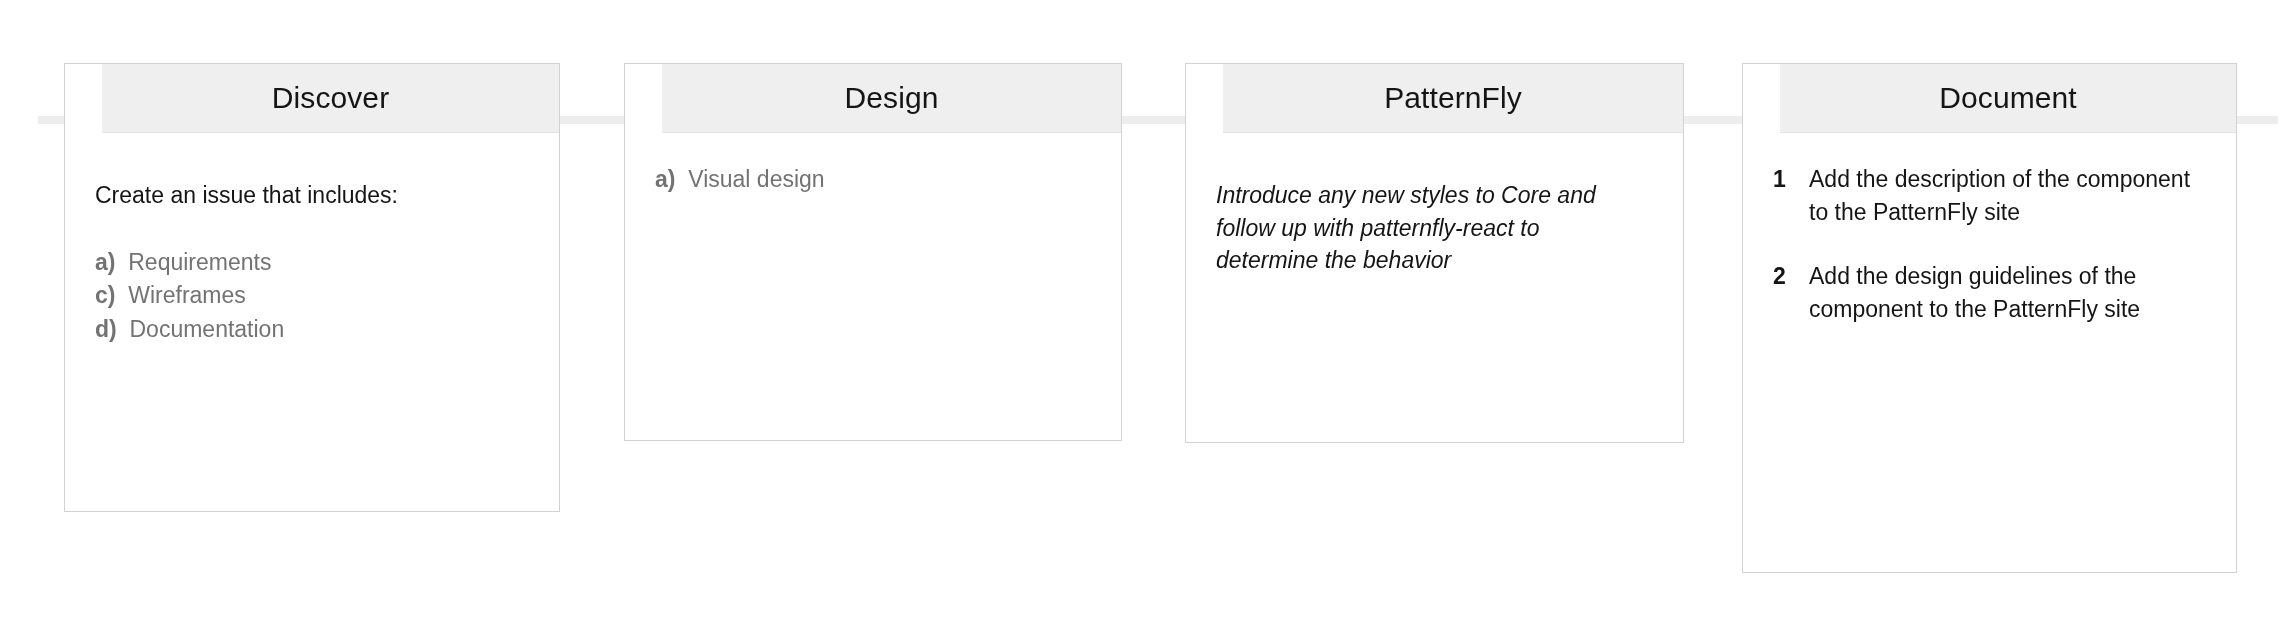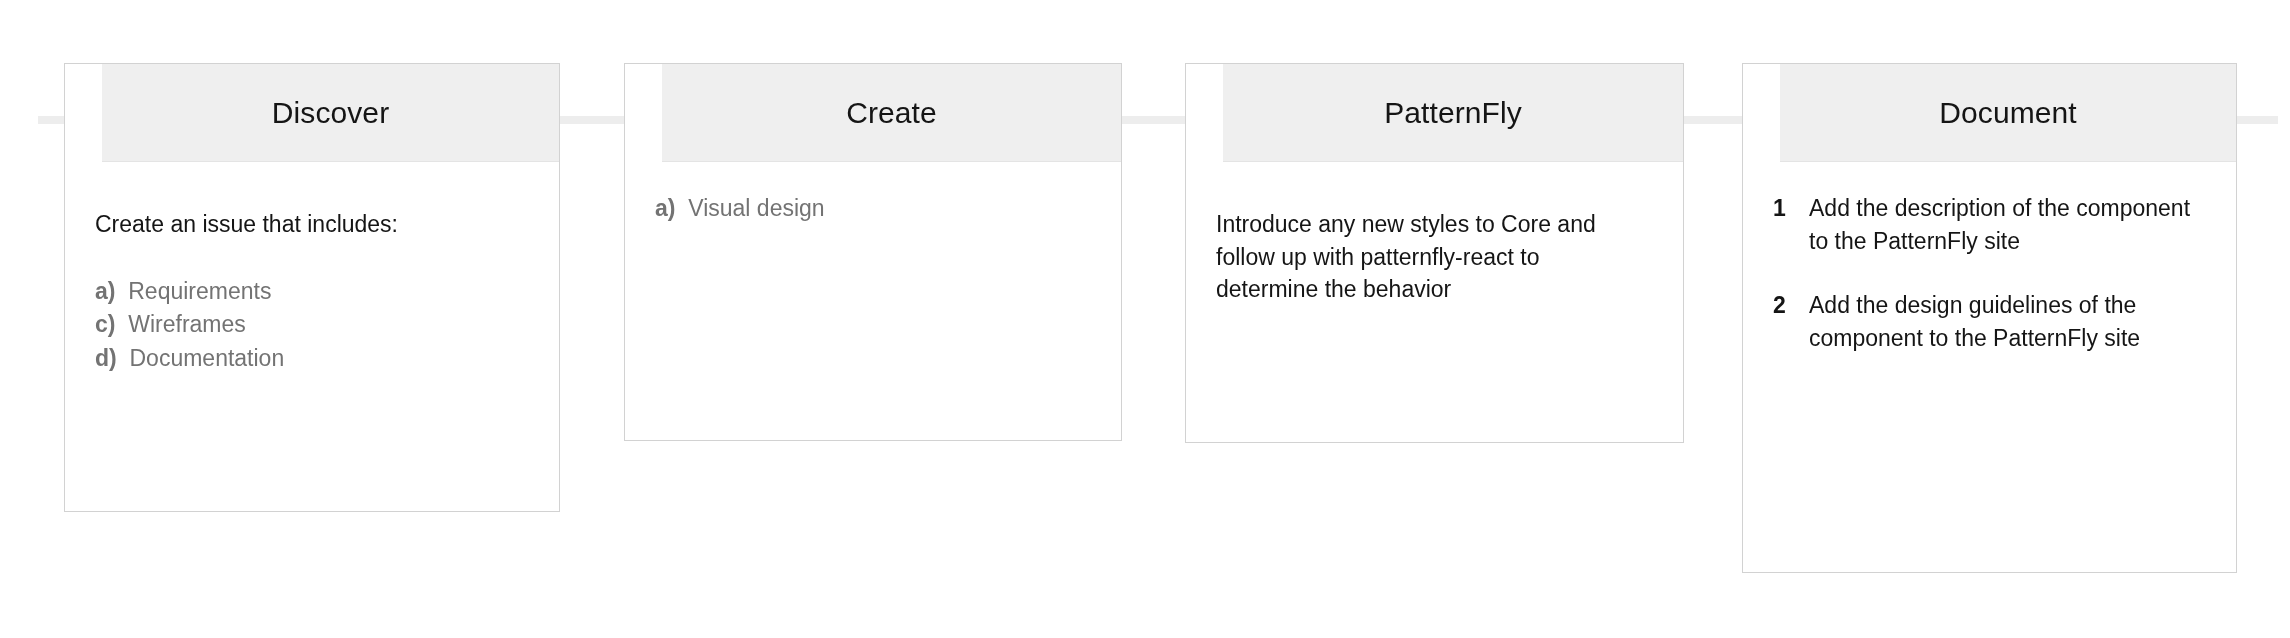--- a/index.html
+++ b/index.html
@@ -35,21 +35,21 @@
   .card {
     position: absolute;
     box-sizing: border-box;
     background: #ffffff;
     border: 1px solid #d2d2d2;
     z-index: 2;
   }
 
   .card-header {
     box-sizing: border-box;
-    height: 98px;
+    height: 69px;
     background: #efefef;
     border-bottom: 1px solid #e4e4e4;
     display: flex;
     align-items: center;
     justify-content: center;
     margin-left: 37px;
   }
 
   .card-title {
     font-size: 30px;
@@ -142,38 +142,38 @@
         <li>
           <span class="marker">d)&nbsp;</span>
           <span>Documentation</span>
         </li>
       </ul>
     </div>
   </div>
 
   <div class="card" style="left:624px; top:63px; width:498px; height:378px;">
     <div class="card-header">
-      <div class="card-title">Create</div>
+      <div class="card-title">Design</div>
     </div>
     <div class="card-body">
       <ul class="lettered">
         <li>
           <span class="marker">a)&nbsp;</span>
           <span>Visual design</span>
         </li>
       </ul>
     </div>
   </div>
 
   <div class="card" style="left:1185px; top:63px; width:499px; height:380px;">
     <div class="card-header">
       <div class="card-title">PatternFly</div>
     </div>
     <div class="card-body">
-      <p class="intro" style="margin-bottom:0; max-width:400px;">Introduce any new styles to Core and follow up with patternfly-react to determine the behavior</p>
+      <p class="intro" style="margin-bottom:0; max-width:400px;font-style:italic;">Introduce any new styles to Core and follow up with patternfly-react to determine the behavior</p>
     </div>
   </div>
 
   <div class="card" style="left:1742px; top:63px; width:495px; height:510px;">
     <div class="card-header">
       <div class="card-title">Document</div>
     </div>
     <div class="card-body">
       <ol class="numbered">
         <li>

